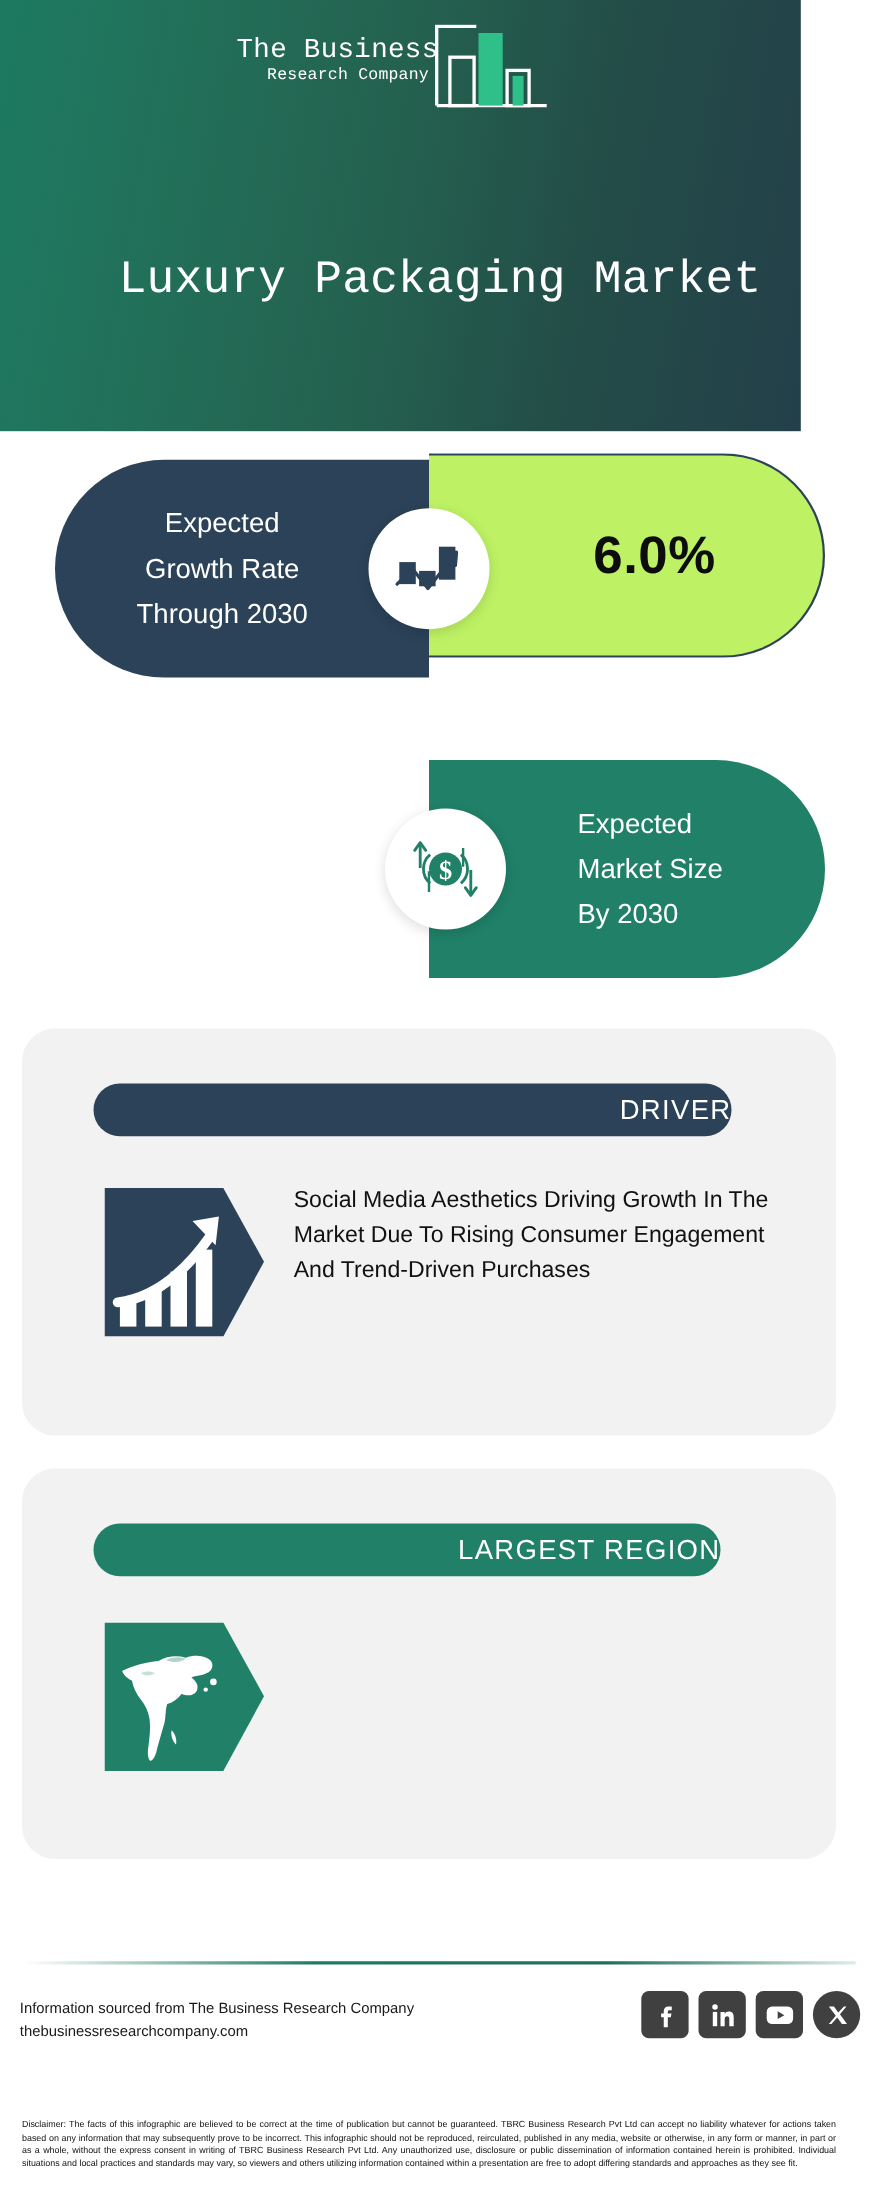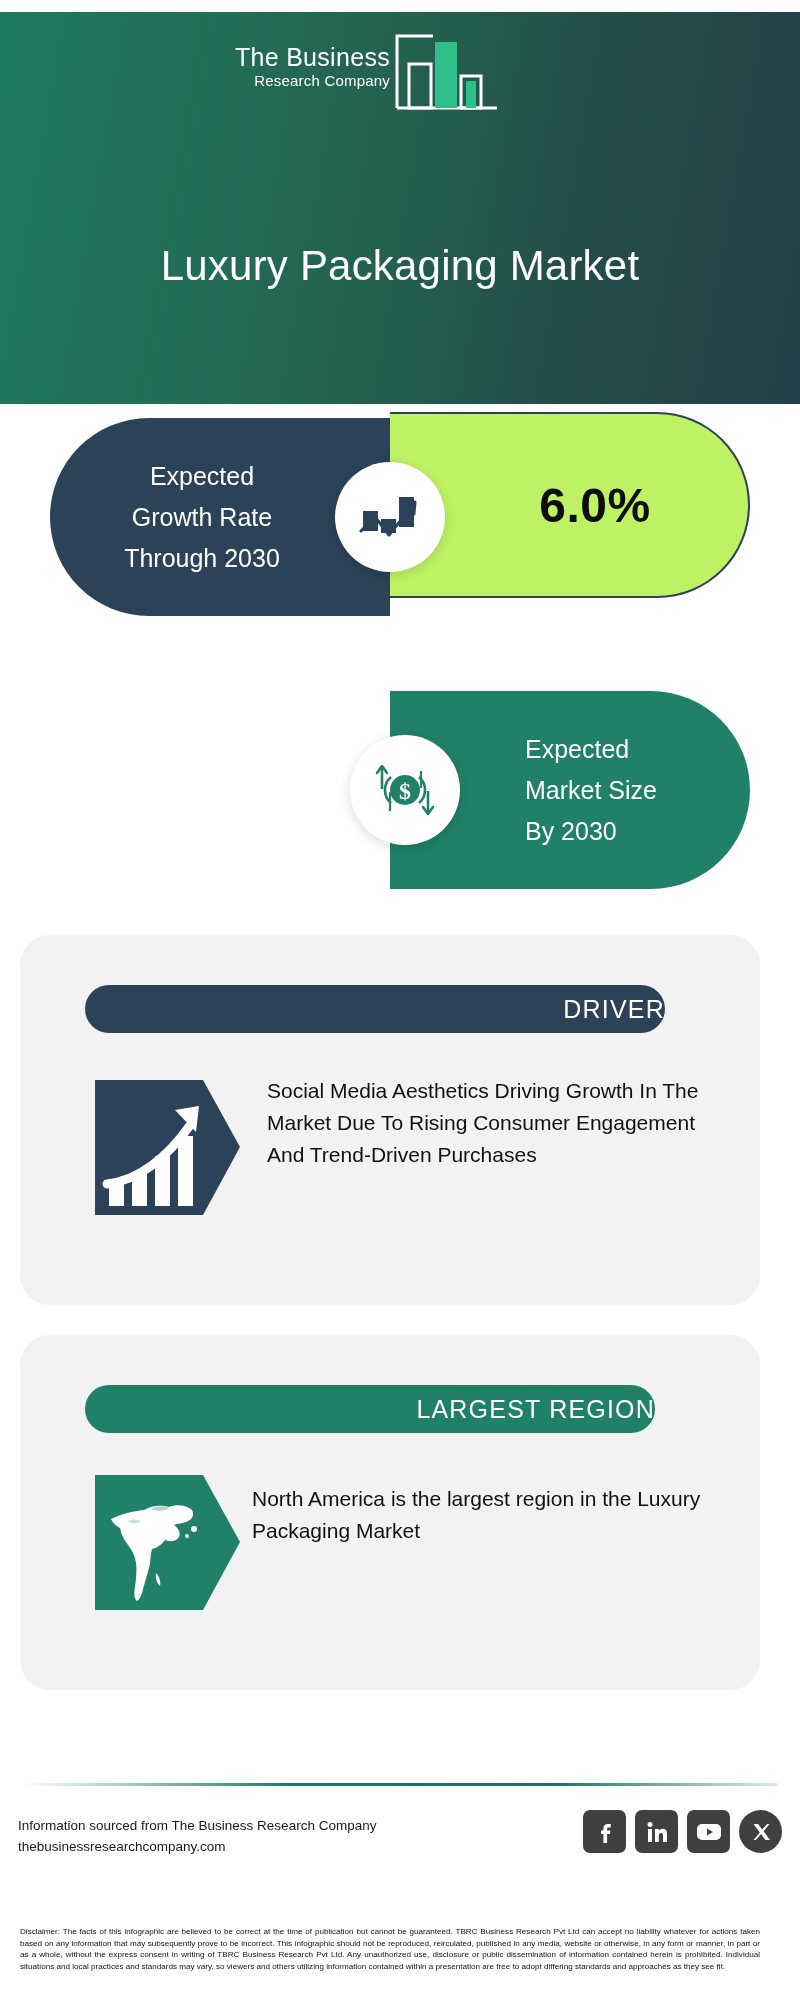--- a/index.html
+++ b/index.html
@@ -6,23 +6,24 @@
   html, body { width:800px; height:2000px; }
   body {
     font-family:"Liberation Sans", sans-serif;
     background:#ffffff;
     position:relative;
     overflow:hidden;
   }
 
   
   .header {
-    position:absolute; left:0; top:12px; width:800px; height:392px;
+    position:absolute; left:0; top:0; width:728px; height:392px;
     background:linear-gradient(100deg,#1d7a61 0%,#227059 22%,#24614f 48%,#234d48 72%,#23404a 100%);
     overflow:hidden;
+    font-family:Liberation Mono, monospace;
   }
   .logo { position:absolute; left:215px; top:22px; width:285px; height:75px; }
   .logo-text { position:absolute; left:0; top:10px; width:175px; text-align:right; }
   .logo-line1 {
     font-size:25px; color:#ffffff; letter-spacing:.3px; font-weight:400;
     line-height:27px; white-space:nowrap;
   }
   .logo-line2 {
     font-size:15px; color:#ffffff; letter-spacing:.2px; font-weight:400;
     line-height:19px; white-space:nowrap; text-align:right;
@@ -247,21 +248,20 @@
                C47 120 45 124 42 126 C39 124 39 118 40 112
                C41 104 42 96 41 88 C40 81 37 75 33 70
                C29 65 26 59 25 53 C22 51 18 49 16 44 Z" fill="#ffffff"></path>
       <path d="M56 34 C62 31 69 31 74 33 C70 36 63 37 56 34 Z" fill="#208068" opacity="0.35"></path>
       <path d="M33 46 C37 44 42 44 46 46 C42 49 36 49 33 46 Z" fill="#208068" opacity="0.25"></path>
       <path d="M61 98 C64 101 66 106 65 111 C62 108 60 103 61 98 Z" fill="#ffffff"></path>
       <circle cx="99" cy="54" r="3" fill="#ffffff"></circle>
       <circle cx="92" cy="61" r="2" fill="#ffffff"></circle>
     </svg>
   </div>
-  <div class="panel-text text-region">North America is the largest region in the Luxury Packaging Market</div>
 </div>
 
 <div class="divider"></div>
 
 <div class="source-text">
   <div>Information sourced from The Business Research Company</div>
   <div>thebusinessresearchcompany.com</div>
 </div>
 
 <div class="socials">

